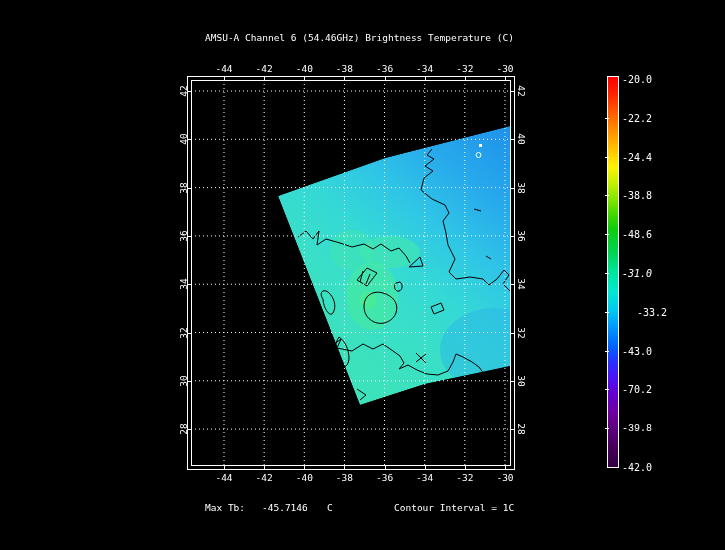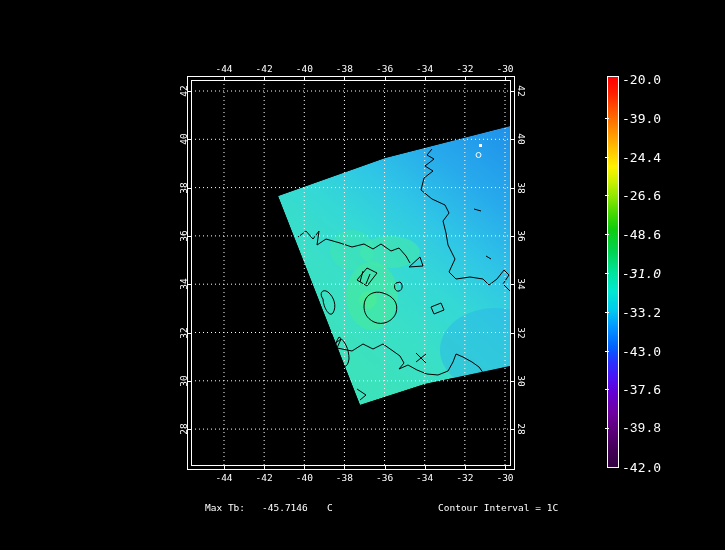--- a/index.html
+++ b/index.html
@@ -17,30 +17,31 @@
   .tick{position:absolute;background:#fff;}
   #colorbar{
     position:absolute;left:607px;top:76px;width:12px;height:392px;
     border:1px solid #fff;box-sizing:border-box;
     background:linear-gradient(to bottom,
       #ff0000 0%, #ff1e00 4%, #ff5a00 9%, #ff9100 14%, #ffc800 19%, #fff200 23%,
       #c8f000 27%, #8ae600 31%, #46d800 35%, #0ecc0e 39%, #00d455 45%, #00e49b 50%,
       #00e8d2 55%, #00c8f0 60%, #0098ff 64%, #0064ff 69%, #2832ff 73%, #4b14f5 77%,
       #6400d2 81%, #6e00a0 86%, #5a0078 91%, #46005a 95%, #320041 100%);
   }
-  .cb-label{position:absolute;left:622px;font-size:13px;transform:translate(0,-50%);white-space:pre;}
+  .cb-label{position:absolute;left:622px;font-size:10px;transform:translate(0,-50%);white-space:pre;}
   .footer{position:absolute;top:502px;font-size:9.5px;white-space:pre;}
   svg{position:absolute;left:0;top:0;}
 </style>
 </head>
 <body>
 
 <div id="canvas">
 
   <div id="title-block" class="t">
+    <div>AMSU-A Channel 6 (54.46GHz) Brightness Temperature (C)</div>
   </div>
 
   <div id="outer-box" class="box"></div>
   <div id="inner-box" class="box"></div>
 
   <div id="axis-layer">
       <span class="axis-label" style="left: 224px; top: 63px;">-44</span>
       <span class="axis-label" style="left: 224px; top: 472px;">-44</span>
       <span class="tick" style="left: 224px; top: 76px; width: 1px; height: 4px;"></span>
       <span class="tick" style="left: 224px; top: 465px; width: 1px; height: 4px;"></span>
@@ -172,39 +173,39 @@
 
     <g>
       <rect x="479" y="144" width="3" height="3" fill="#fff"></rect>
       <circle cx="478.5" cy="155" r="2.5" fill="none" stroke="#fff" stroke-width="1"></circle>
     </g>
   </svg>
 
   <div id="colorbar"></div>
   <div id="colorbar-labels">
       <span class="cb-label" style="top: 79px;">-20.0</span>
-      <span class="cb-label" style="top: 117.8px;">-39.0</span>
+      <span class="cb-label" style="top: 117.8px;">-22.2</span>
       <span class="tick" style="left: 605px; top: 117.8px; width: 4px; height: 1px;"></span>
       <span class="cb-label" style="top: 156.6px;">-24.4</span>
       <span class="tick" style="left: 605px; top: 156.6px; width: 4px; height: 1px;"></span>
-      <span class="cb-label" style="top: 195.4px;">-26.6</span>
+      <span class="cb-label" style="top: 195.4px;">-38.8</span>
       <span class="tick" style="left: 605px; top: 195.4px; width: 4px; height: 1px;"></span>
       <span class="cb-label" style="top: 234.2px;">-48.6</span>
       <span class="tick" style="left: 605px; top: 234.2px; width: 4px; height: 1px;"></span>
       <span class="cb-label" style="top: 273px; font-style: italic;">-31.0</span>
       <span class="tick" style="left: 605px; top: 273px; width: 4px; height: 1px;"></span>
-      <span class="cb-label" style="top: 311.8px;">-33.2</span>
+      <span class="cb-label" style="top: 311.8px; margin-left: 15px;">-33.2</span>
       <span class="tick" style="left: 605px; top: 311.8px; width: 4px; height: 1px;"></span>
       <span class="cb-label" style="top: 350.6px;">-43.0</span>
       <span class="tick" style="left: 605px; top: 350.6px; width: 4px; height: 1px;"></span>
-      <span class="cb-label" style="top: 389.4px;">-37.6</span>
+      <span class="cb-label" style="top: 389.4px;">-70.2</span>
       <span class="tick" style="left: 605px; top: 389.4px; width: 4px; height: 1px;"></span>
       <span class="cb-label" style="top: 428.2px; font-family: Liberation Mono, monospace;">-39.8</span>
       <span class="tick" style="left: 605px; top: 428.2px; width: 4px; height: 1px;"></span>
       <span class="cb-label" style="top: 467px;">-42.0</span>
     </div>
 
   <div class="footer" style="left:205px">Max Tb:</div>
   <div class="footer" style="left:262px">-45.7146</div>
   <div class="footer" style="left:327px">C</div>
-  <div class="footer" style="left:438px">Contour Interval = 1C</div>
+  <div class="footer" style="left:394px">Contour Interval = 1C</div>
 
 </div>
 
 </body></html>

